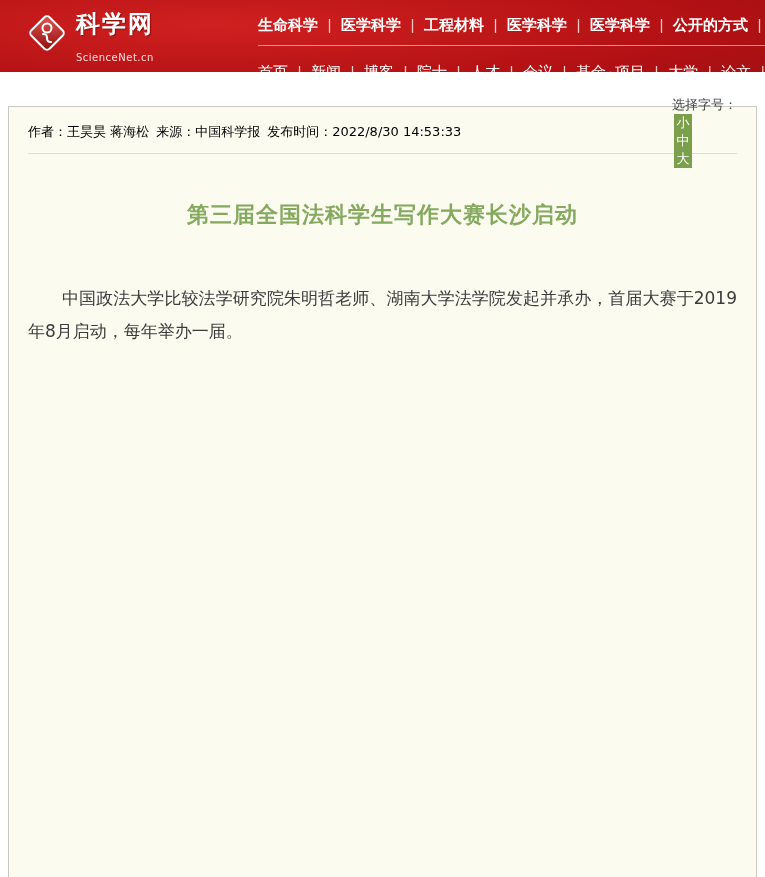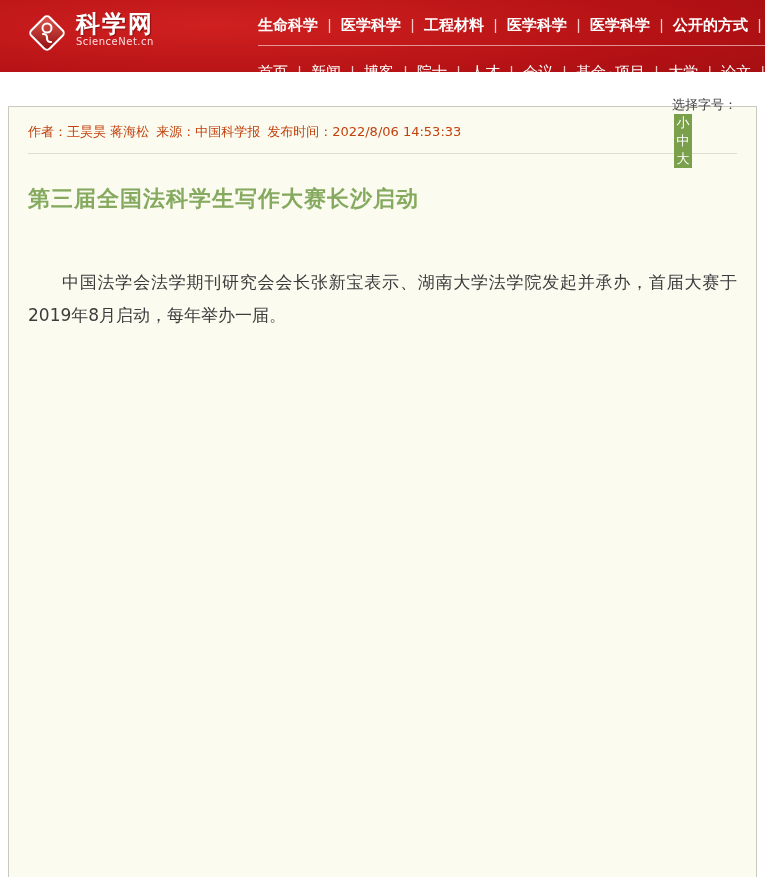--- a/index.html
+++ b/index.html
@@ -13,21 +13,21 @@
   .site-header {
     position: absolute; left: 0; top: 0;
     width: 765px; height: 72px;
     background: radial-gradient(130% 170% at 28% 35%, #d02020 0%, #b31114 48%, #8e0c0e 100%);
     overflow: hidden;
   }
   .brand { position: absolute; left: 26px; top: 12px; display: flex; align-items: flex-start; }
   .logo-icon { width: 42px; height: 42px; margin-right: 8px; }
   .brand-text { color: #fff; line-height: 1; }
   .site-name { font-size: 24px; font-weight: bold; letter-spacing: 2px; text-shadow: 1px 1px 1px rgba(90,0,0,.6); }
-  .site-domain { font-size: 10px; margin-top: 1px; letter-spacing: .5px; color: #ffdede; }
+  .site-domain { font-size: 10px; margin-top: 17px; letter-spacing: .5px; color: #ffdede; }
   .section-title {
     position: absolute; left: 112px; top: 34px;
     color: #fff; font-size: 44px; font-weight: bold; letter-spacing: 12px;
     text-shadow: 2px 2px 0 rgba(120,0,0,.55), -1px -1px 0 rgba(255,255,255,.25);
     white-space: nowrap;
   }
   .header-nav { position: absolute; left: 258px; top: 0; width: 520px; height: 96px; }
   .nav-row { list-style: none; display: flex; white-space: nowrap; color: #fff; }
   .nav-row li { cursor: pointer; font-family: Liberation Mono, monospace; }
   .nav-row li + li::before { content: "|"; padding: 0 7px; color: #ffc9c9; font-weight: normal; }
@@ -36,31 +36,31 @@
   .nav-secondary { padding-top: 17px; font-size: 15px; }
   
   .content-box {
     position: absolute; left: 8px; top: 106px;
     width: 749px; height: 800px;
     background: #fbfbf0;
     border: 1px solid #c9c9c1;
     padding: 14px 19px 0 19px;
   }
   .meta-row { display: flex; justify-content: space-between; align-items: center; height: 22px; }
-  .byline { font-size: 13px; color: #c2410c; display: flex; }
+  .byline { font-size: 13px; color: #000000; display: flex; }
   .byline span { margin-right: 7px; white-space: nowrap; }
   .font-size-picker { display: flex; align-items: flex-start; font-size: 13px; color: #3f3f3f; flex-direction: column; }
   .fs-badge {
     display: inline-flex; align-items: center; justify-content: center;
     width: 18px; height: 18px; margin-left: 2px;
     background: #7ba04b; color: #fff; font-size: 13px; cursor: pointer;
   }
   .meta-divider { border-bottom: 1px solid #ddddd2; margin-top: 10px; }
   .article-title {
-    margin-top: 30px; text-align: left;
+    margin-top: 46px; text-align: center;
     font-size: 22px; font-weight: bold; color: #85aa5f; letter-spacing: 1px;
   }
   .article-body { margin-top: 52px; }
   .article-body p {
     font-size: 17px; line-height: 33px; color: #3c3c3c;
     text-indent: 2em; margin-bottom: 14px;
     text-align: justify;
   }
 </style>
 </head>
@@ -110,30 +110,30 @@
 
     </ul>
   </div>
 </div>
 
 <div class="content-box">
   <div class="meta-row">
     <div class="byline">
       <span>作者：王昊昊 蒋海松</span>
       <span>来源：中国科学报</span>
-      <span>发布时间：2022/8/06 14:53:33</span>
+      <span>发布时间：2022/8/30 14:53:33</span>
     </div>
     <div class="font-size-picker">
       <span>选择字号：</span>
       <span class="fs-badge">小</span>
       <span class="fs-badge">中</span>
       <span class="fs-badge">大</span>
     </div>
   </div>
   <div class="meta-divider"></div>
 
   <h1 class="article-title">第三届全国法科学生写作大赛长沙启动</h1>
 
   <div class="article-body">
-    <p>中国法学会法学期刊研究会会长张新宝表示、湖南大学法学院发起并承办，首届大赛于2019年8月启动，每年举办一届。</p>
+    <p>中国政法大学比较法学研究院朱明哲老师、湖南大学法学院发起并承办，首届大赛于2019年8月启动，每年举办一届。</p>
 
   </div>
 </div>
 
 </body></html>

